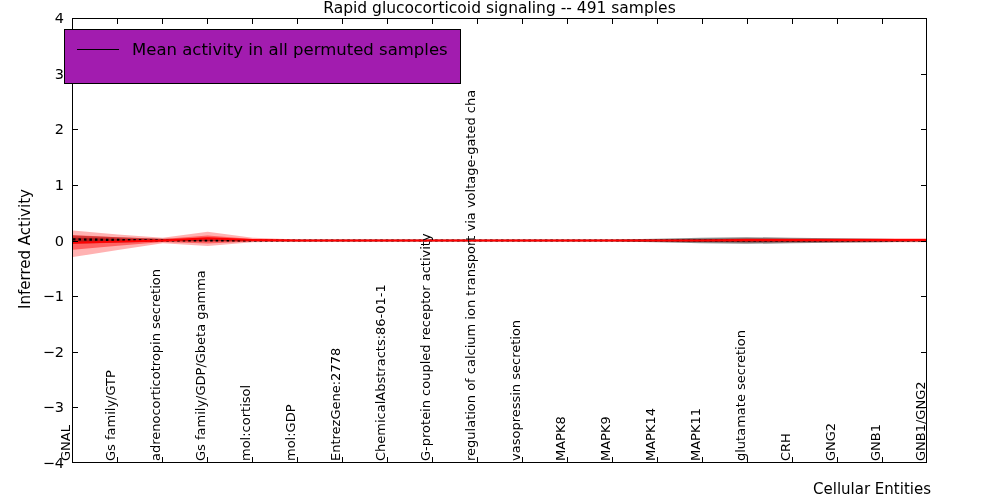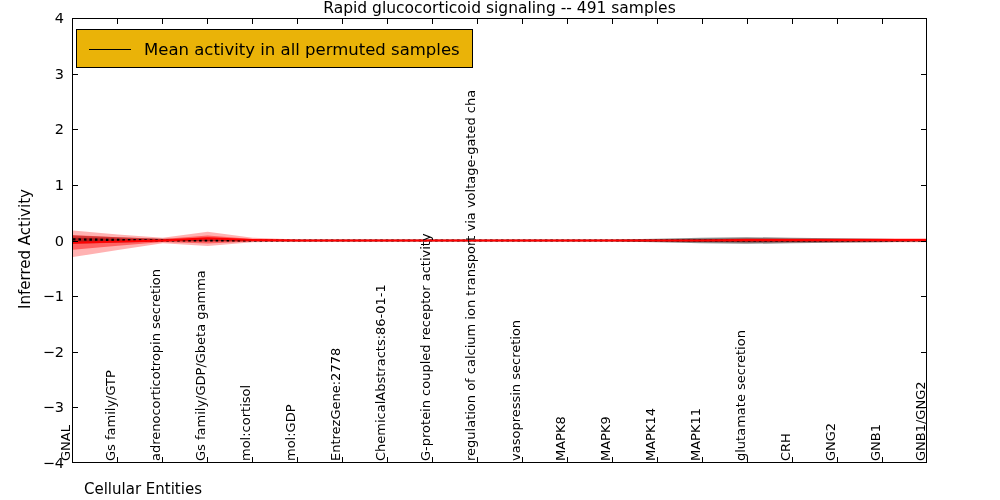--- a/index.html
+++ b/index.html
@@ -137,36 +137,36 @@
     height: 6px;
     border-left: 1.4px solid #000;
     z-index: 5;
   }
   .xtick-mark.top {
     top: 18px;
   }
 
   #xlabel {
     position: absolute;
-    left: 84px;
+    left: 76px;
     bottom: 2px;
     width: 855px;
-    text-align: left;
+    text-align: right;
     font-size: 15px;
     z-index: 5;
   }
 
   
   #legend {
     position: absolute;
-    left: 76px;
+    left: 64px;
     top: 29px;
     border: 1.4px solid #000;
-    background: #eab308;
-    padding: 6px 12px 4px 8px;
+    background: #a21caf;
+    padding: 6px 12px 20px 8px;
     z-index: 7;
   }
   .legend-row {
     display: flex;
     align-items: center;
     height: 27px;
   }
   .legend-swatch {
     width: 42px;
     height: 0;

